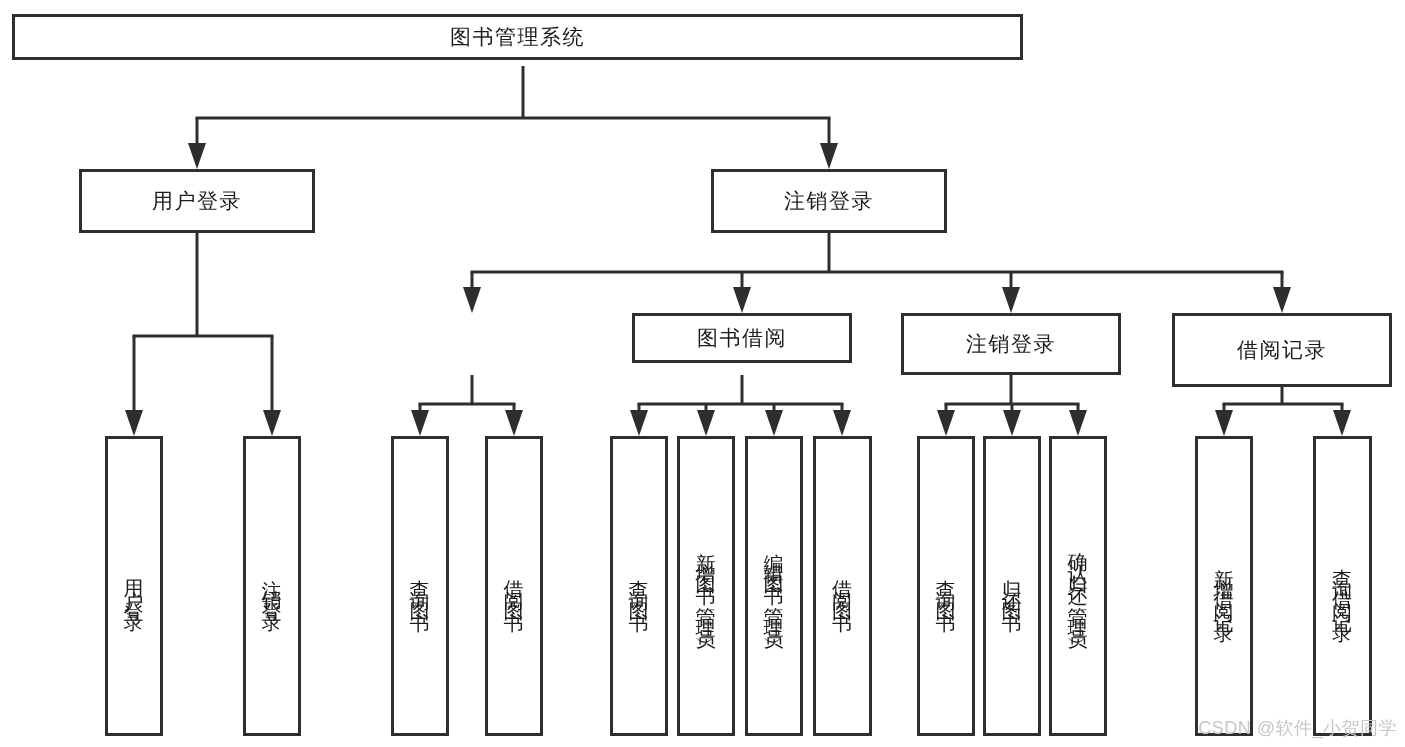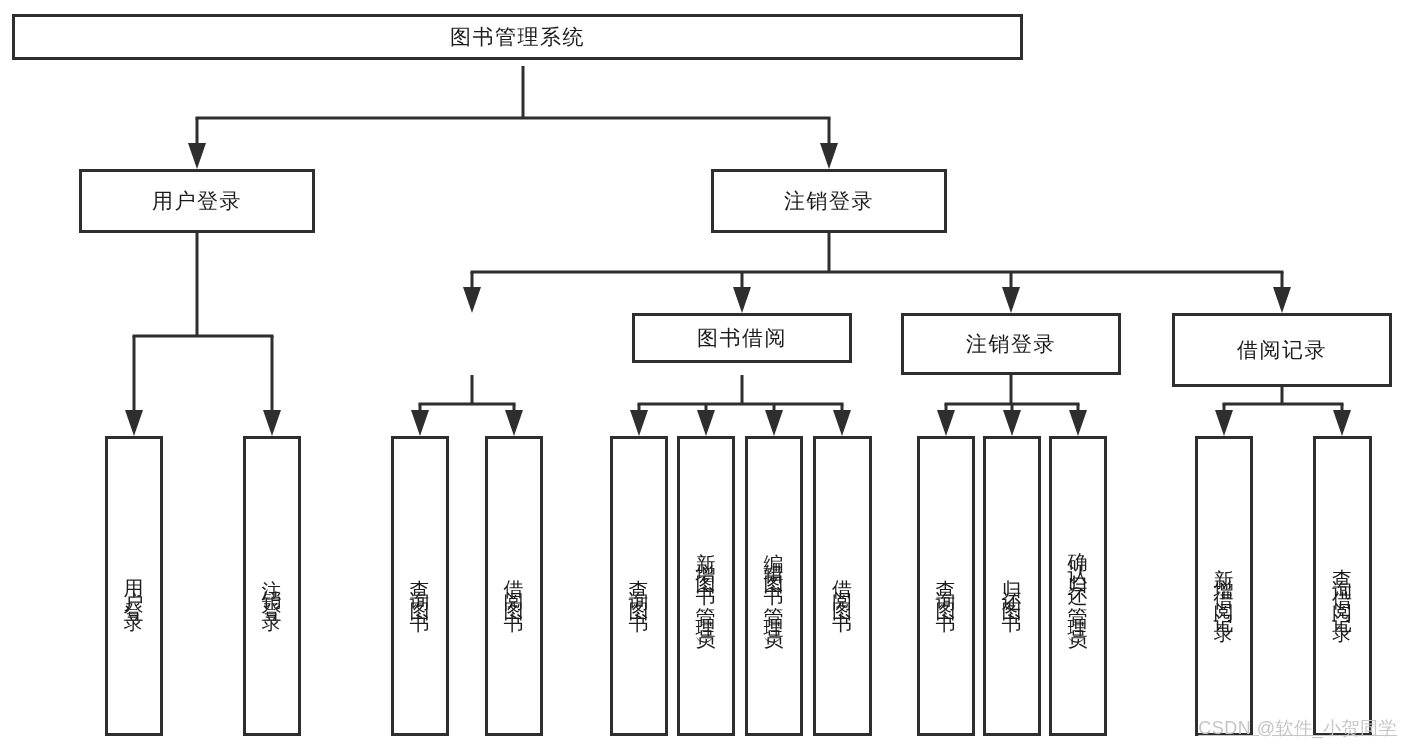--- a/index.html
+++ b/index.html
@@ -48,21 +48,20 @@
   }
   .watermark {
     position: absolute;
     right: 8px;
     bottom: 7px;
     font-size: 18px;
     letter-spacing: 0.5px;
     color: var(--watermark);
     z-index: 10;
     white-space: nowrap;
-    text-decoration: underline;
   }
 </style>
 </head>
 <body>
 
 <div class="canvas">
 
   <svg class="wires" viewBox="0 0 1405 747" xmlns="http://www.w3.org/2000/svg">
     <g stroke="var(--line)" stroke-width="3" fill="var(--line)">
 

